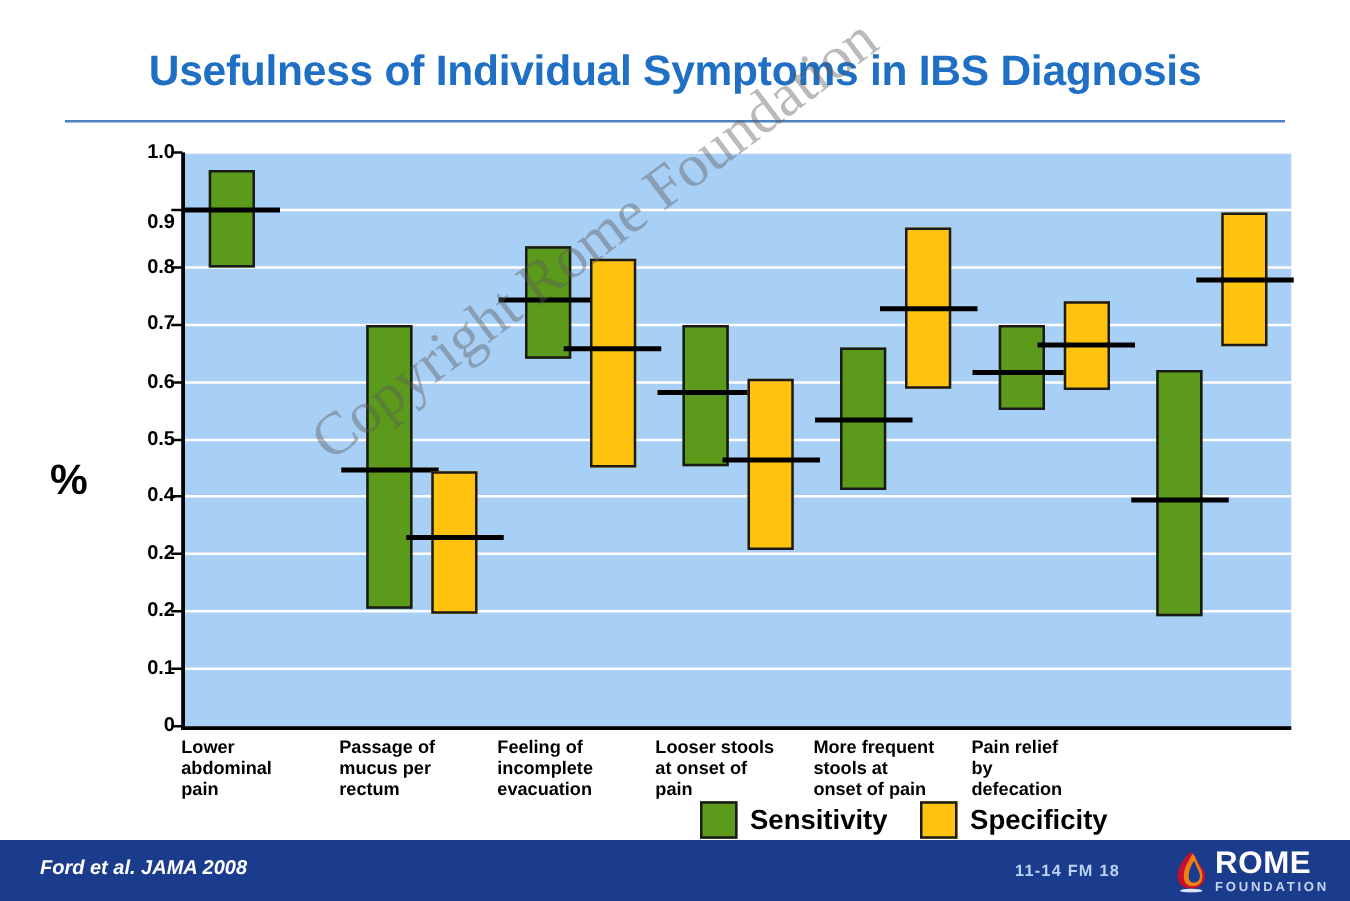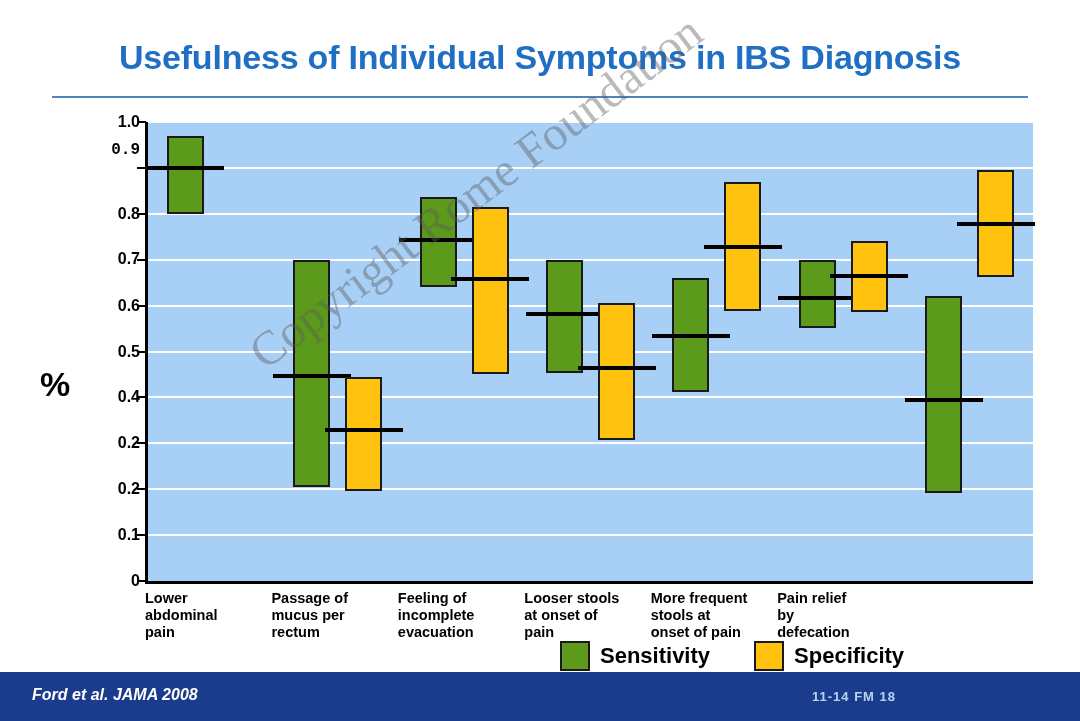--- a/index.html
+++ b/index.html
@@ -112,21 +112,21 @@
     background: #000000;
   }
 
   
   #legend {
     position: absolute;
     left: 412px;
     top: 519px;
     display: flex;
     align-items: center;
-    gap: 44px;
+    gap: 26px;
   }
   .legend-item {
     display: flex;
     align-items: center;
     gap: 10px;
   }
   .legend-swatch {
     width: 30px;
     height: 30px;
     border: 2px solid #1a1a1a;
@@ -236,21 +236,21 @@
 <div id="y-labels">
     <div class="ytick-label" style="top: 459px;">0</div>
     <div class="ytick-label" style="top: 413.1px;">0.1</div>
     <div class="ytick-label" style="top: 367.2px;">0.2</div>
     <div class="ytick-label" style="top: 321.3px;">0.2</div>
     <div class="ytick-label" style="top: 275.4px;">0.4</div>
     <div class="ytick-label" style="top: 229.5px;">0.5</div>
     <div class="ytick-label" style="top: 183.6px;">0.6</div>
     <div class="ytick-label" style="top: 137px;">0.7</div>
     <div class="ytick-label" style="top: 91.8px;">0.8</div>
-    <div class="ytick-label" style="top: 28px; font-family: Liberation Mono, monospace;">0.9</div>
+    <div class="ytick-label" style="top: 56px;">0.9</div>
     <div class="ytick-label" style="top: 0px;">1.0</div>
   </div>
 
 <div id="chart-area">
   <div id="gridlines">
       <div class="gridline" style="top: 412.1px;"></div>
       <div class="gridline" style="top: 366.2px;"></div>
       <div class="gridline" style="top: 320.3px;"></div>
       <div class="gridline" style="top: 274.4px;"></div>
       <div class="gridline" style="top: 228.5px;"></div>
@@ -346,20 +346,32 @@
     <div class="xcat" style="left: 632.143px; width: 126.429px;">
       <div>Pain relief</div>
       <div>by</div>
       <div>defecation</div>
     </div>
   </div>
 
 <div id="footer">
   <div id="footer-citation">Ford et al. JAMA 2008</div>
   <div id="footer-code">11-14  FM  18</div>
+  <div id="footer-logo">
+    <svg id="logo-flame" viewBox="0 0 26 34">
+      <path d="M13 1 C6 8 2 14 2 21 C2 27 7 31 13 31 C19 31 24 27 24 21 C24 15 19 12 16 6 Z" fill="#C8102E"></path>
+      <path d="M14 3 C10 10 7 15 7 21 C7 26 10 29 14 29 C19 29 22 26 22 21 C22 15 18 12 16 5 Z" fill="#F07F13"></path>
+      <path d="M15 9 C12 14 11 17 11 21 C11 24 12 26 15 26 C18 26 20 24 20 21 C20 17 17 14 16 10 Z" fill="#1B3C8C"></path>
+      <ellipse cx="13" cy="32.5" rx="9" ry="1.6" fill="#DCE6F5"></ellipse>
+    </svg>
+    <div id="logo-wordmark">
+      <div id="logo-rome">ROME</div>
+      <div id="logo-foundation">FOUNDATION</div>
+    </div>
+  </div>
 </div>
 
 <div class="ytick-mark" style="top: 580px;"></div>
 <div class="ytick-mark" style="top: 534.1px;"></div>
 <div class="ytick-mark" style="top: 488.2px;"></div>
 <div class="ytick-mark" style="top: 442.3px;"></div>
 <div class="ytick-mark" style="top: 396.4px;"></div>
 <div class="ytick-mark" style="top: 350.5px;"></div>
 <div class="ytick-mark" style="top: 304.6px;"></div>
 <div class="ytick-mark" style="top: 258.7px;"></div>

